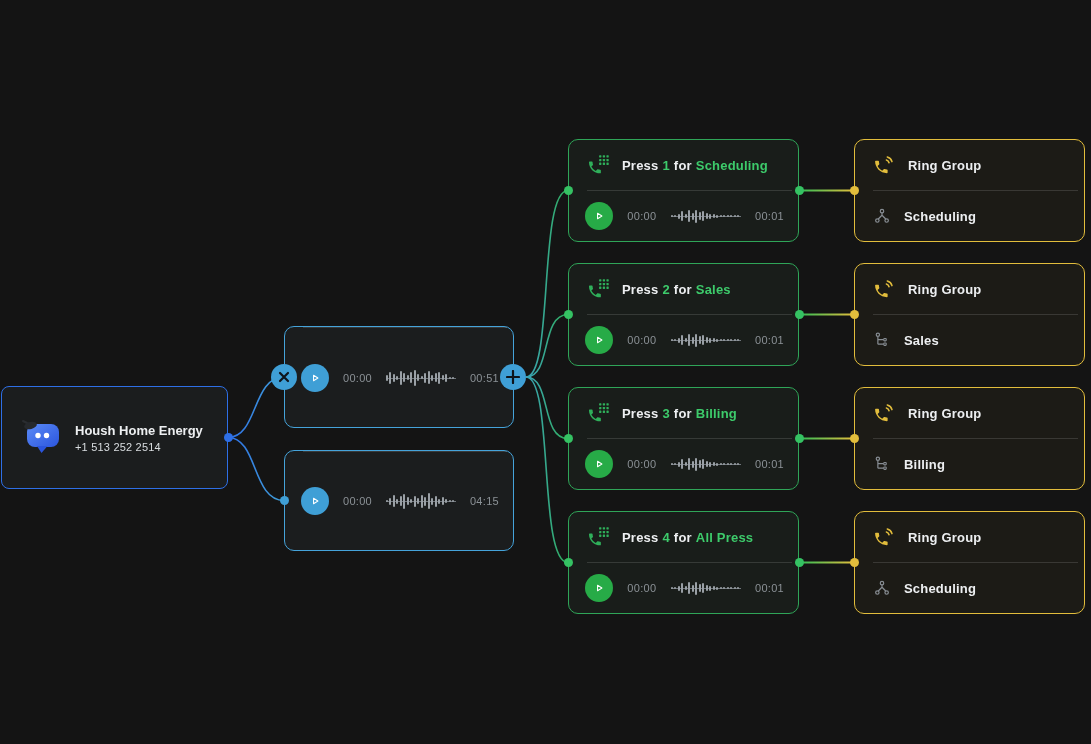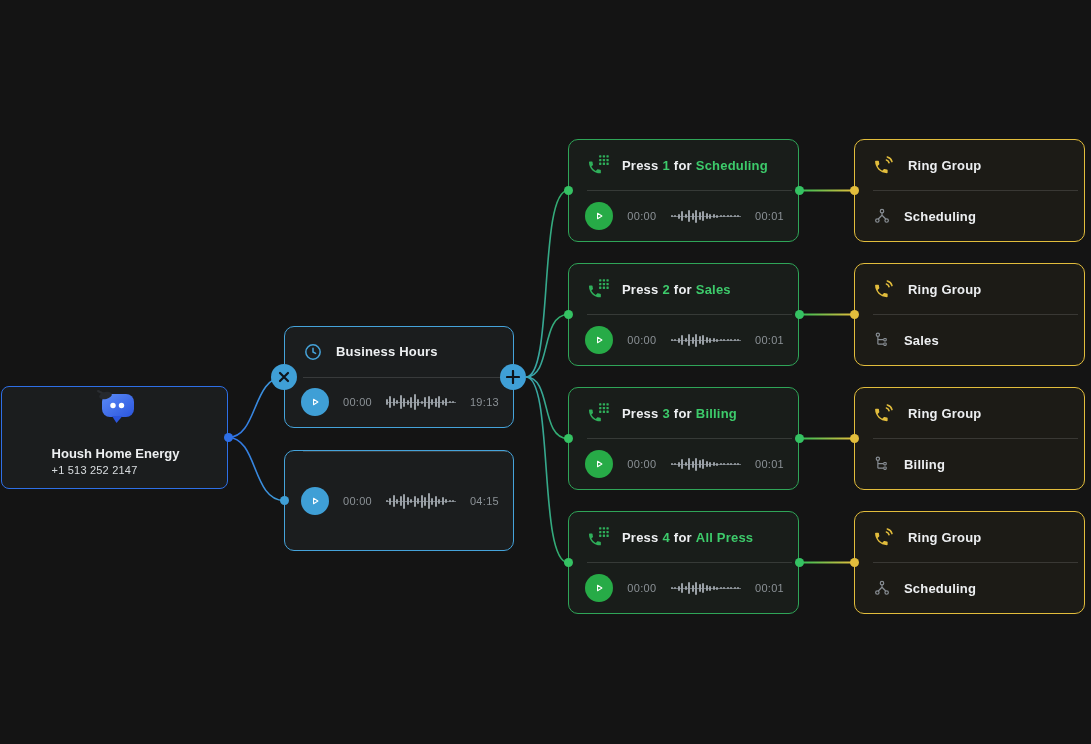--- a/index.html
+++ b/index.html
@@ -41,21 +41,21 @@
   .play{width:28px;height:28px;border-radius:50%;border:none;display:flex;align-items:center;justify-content:center;cursor:pointer;flex:none;}
   .play.blue-btn{background:var(--sky-btn);}
   .play.green-btn{background:var(--green-play);}
   .time{font-size:11px;color:var(--muted);letter-spacing:.3px;flex:none;}
 
   .waveform{position:relative;width:70px;height:26px;display:flex;align-items:center;gap:1.5px;flex:none;cursor:pointer;}
   .waveform::before{content:"";position:absolute;left:0;right:0;top:50%;height:1px;background:#70767C;}
   .waveform i{width:2px;border-radius:1px;background:#9AA0A6;flex:none;position:relative;}
 
   
-  .phone-node{left:1px;top:386px;width:227px;height:103px;flex-direction:column;align-items:center;gap:17px;padding:0 14px 0 16px;border-radius:8px;}
+  .phone-node{left:1px;top:386px;width:227px;height:103px;flex-direction:row;align-items:center;gap:11px;padding:0 14px 0 16px;border-radius:8px;}
   .phone-title{font-size:13px;font-weight:700;color:var(--text);}
   .phone-number{font-size:11px;color:#D9DDE0;margin-top:3px;letter-spacing:.2px;}
 
   
   .rg-row{flex:1;display:flex;align-items:center;gap:13px;padding:0 18px;min-height:0;}
   .rg-label{font-size:13px;font-weight:700;color:var(--text);letter-spacing:.2px;}
 
   
   .edge-btn{position:absolute;width:26px;height:26px;border-radius:50%;background:var(--sky-btn);border:none;display:flex;align-items:center;justify-content:center;cursor:pointer;z-index:4;padding:0;}
 
@@ -110,32 +110,25 @@
       </defs>
       <path d="M5 4 l8 4" stroke="#2A2D31" stroke-width="2" stroke-linecap="round" fill="none"></path>
       <rect x="9" y="7" width="32" height="23" rx="8" fill="url(#bub)"></rect>
       <path d="M19 29 l4.5 7 6-7 z" fill="#2B55DD"></path>
       <ellipse cx="12.5" cy="8.5" rx="6.5" ry="3.6" fill="#26292D" transform="rotate(-14 12.5 8.5)"></ellipse>
       <circle cx="20" cy="18.5" r="2.7" fill="#fff"></circle>
       <circle cx="28.5" cy="18.5" r="2.7" fill="#fff"></circle>
     </svg>
     <div>
       <div class="phone-title">Housh Home Energy</div>
-      <div class="phone-number">+1 513 252 2147</div>
+      <div class="phone-number">+1 513 252 2514</div>
     </div>
   </div>
 
   <div class="node blue" style="left:284px;top:326px;width:230px;height:102px;">
-    <div class="node-header">
-      <svg class="ico" width="20" height="20" viewBox="0 0 24 24">
-        <circle cx="12" cy="12" r="8.6" fill="none" stroke="#45A3DA" stroke-width="1.8"></circle>
-        <path d="M12 7.6 V12 L15.1 13.7" fill="none" stroke="#45A3DA" stroke-width="1.8" stroke-linecap="round" stroke-linejoin="round"></path>
-      </svg>
-      <span class="node-title">Business Hours</span>
-    </div>
     <div class="divider"></div>
     <div class="player">
       <button class="play blue-btn">
         <svg class="ico" width="14" height="14" viewBox="0 0 24 24">
           <path d="M9.5 7.4 V16.6 L17 12 Z" fill="none" stroke="#fff" stroke-width="1.8" stroke-linejoin="round"></path>
         </svg>
       </button>
       <span class="time">00:00</span>
       <span class="waveform">
           <i style="height: 6px;"></i>
@@ -152,21 +145,21 @@
           <i style="height: 10px;"></i>
           <i style="height: 13px;"></i>
           <i style="height: 6px;"></i>
           <i style="height: 9px;"></i>
           <i style="height: 12px;"></i>
           <i style="height: 5px;"></i>
           <i style="height: 8px;"></i>
           <i style="height: 2px;"></i>
           <i style="height: 2px;"></i>
         </span>
-      <span class="time">19:13</span>
+      <span class="time">00:51</span>
     </div>
   </div>
 
   <div class="node blue" style="left:284px;top:450px;width:230px;height:101px;">
     <div class="divider"></div>
     <div class="player">
       <button class="play blue-btn">
         <svg class="ico" width="14" height="14" viewBox="0 0 24 24">
           <path d="M9.5 7.4 V16.6 L17 12 Z" fill="none" stroke="#fff" stroke-width="1.8" stroke-linejoin="round"></path>
         </svg>

